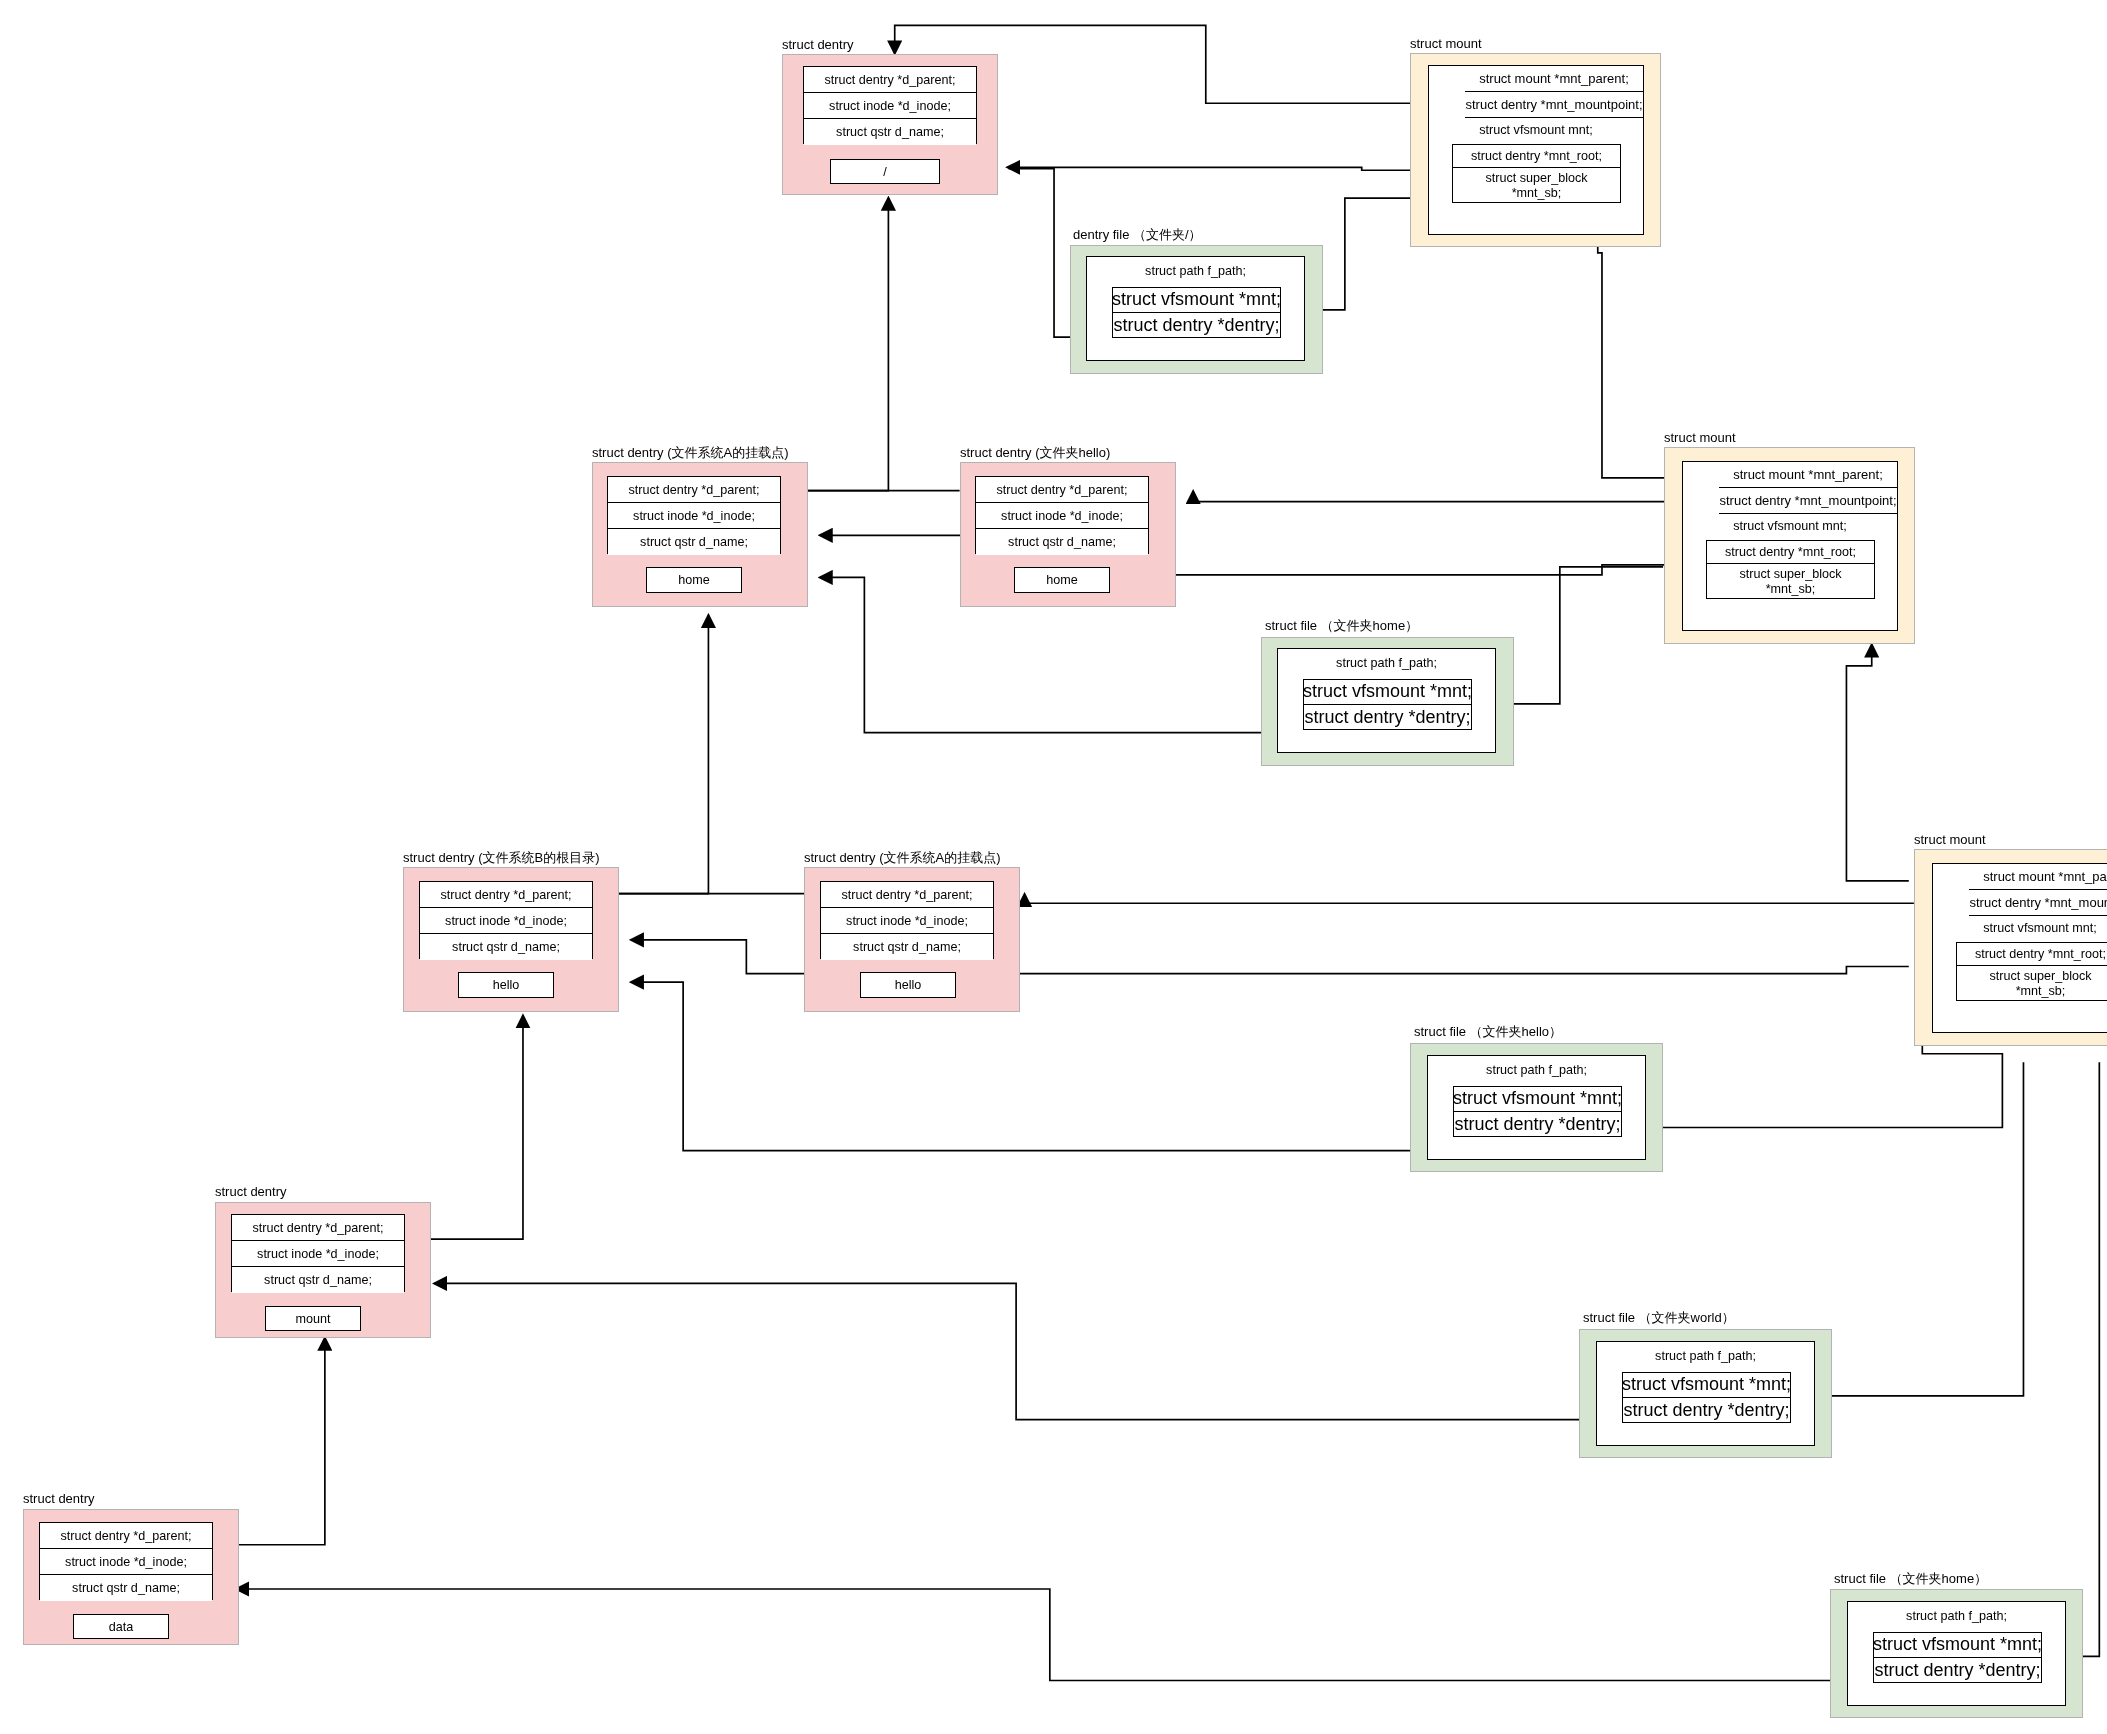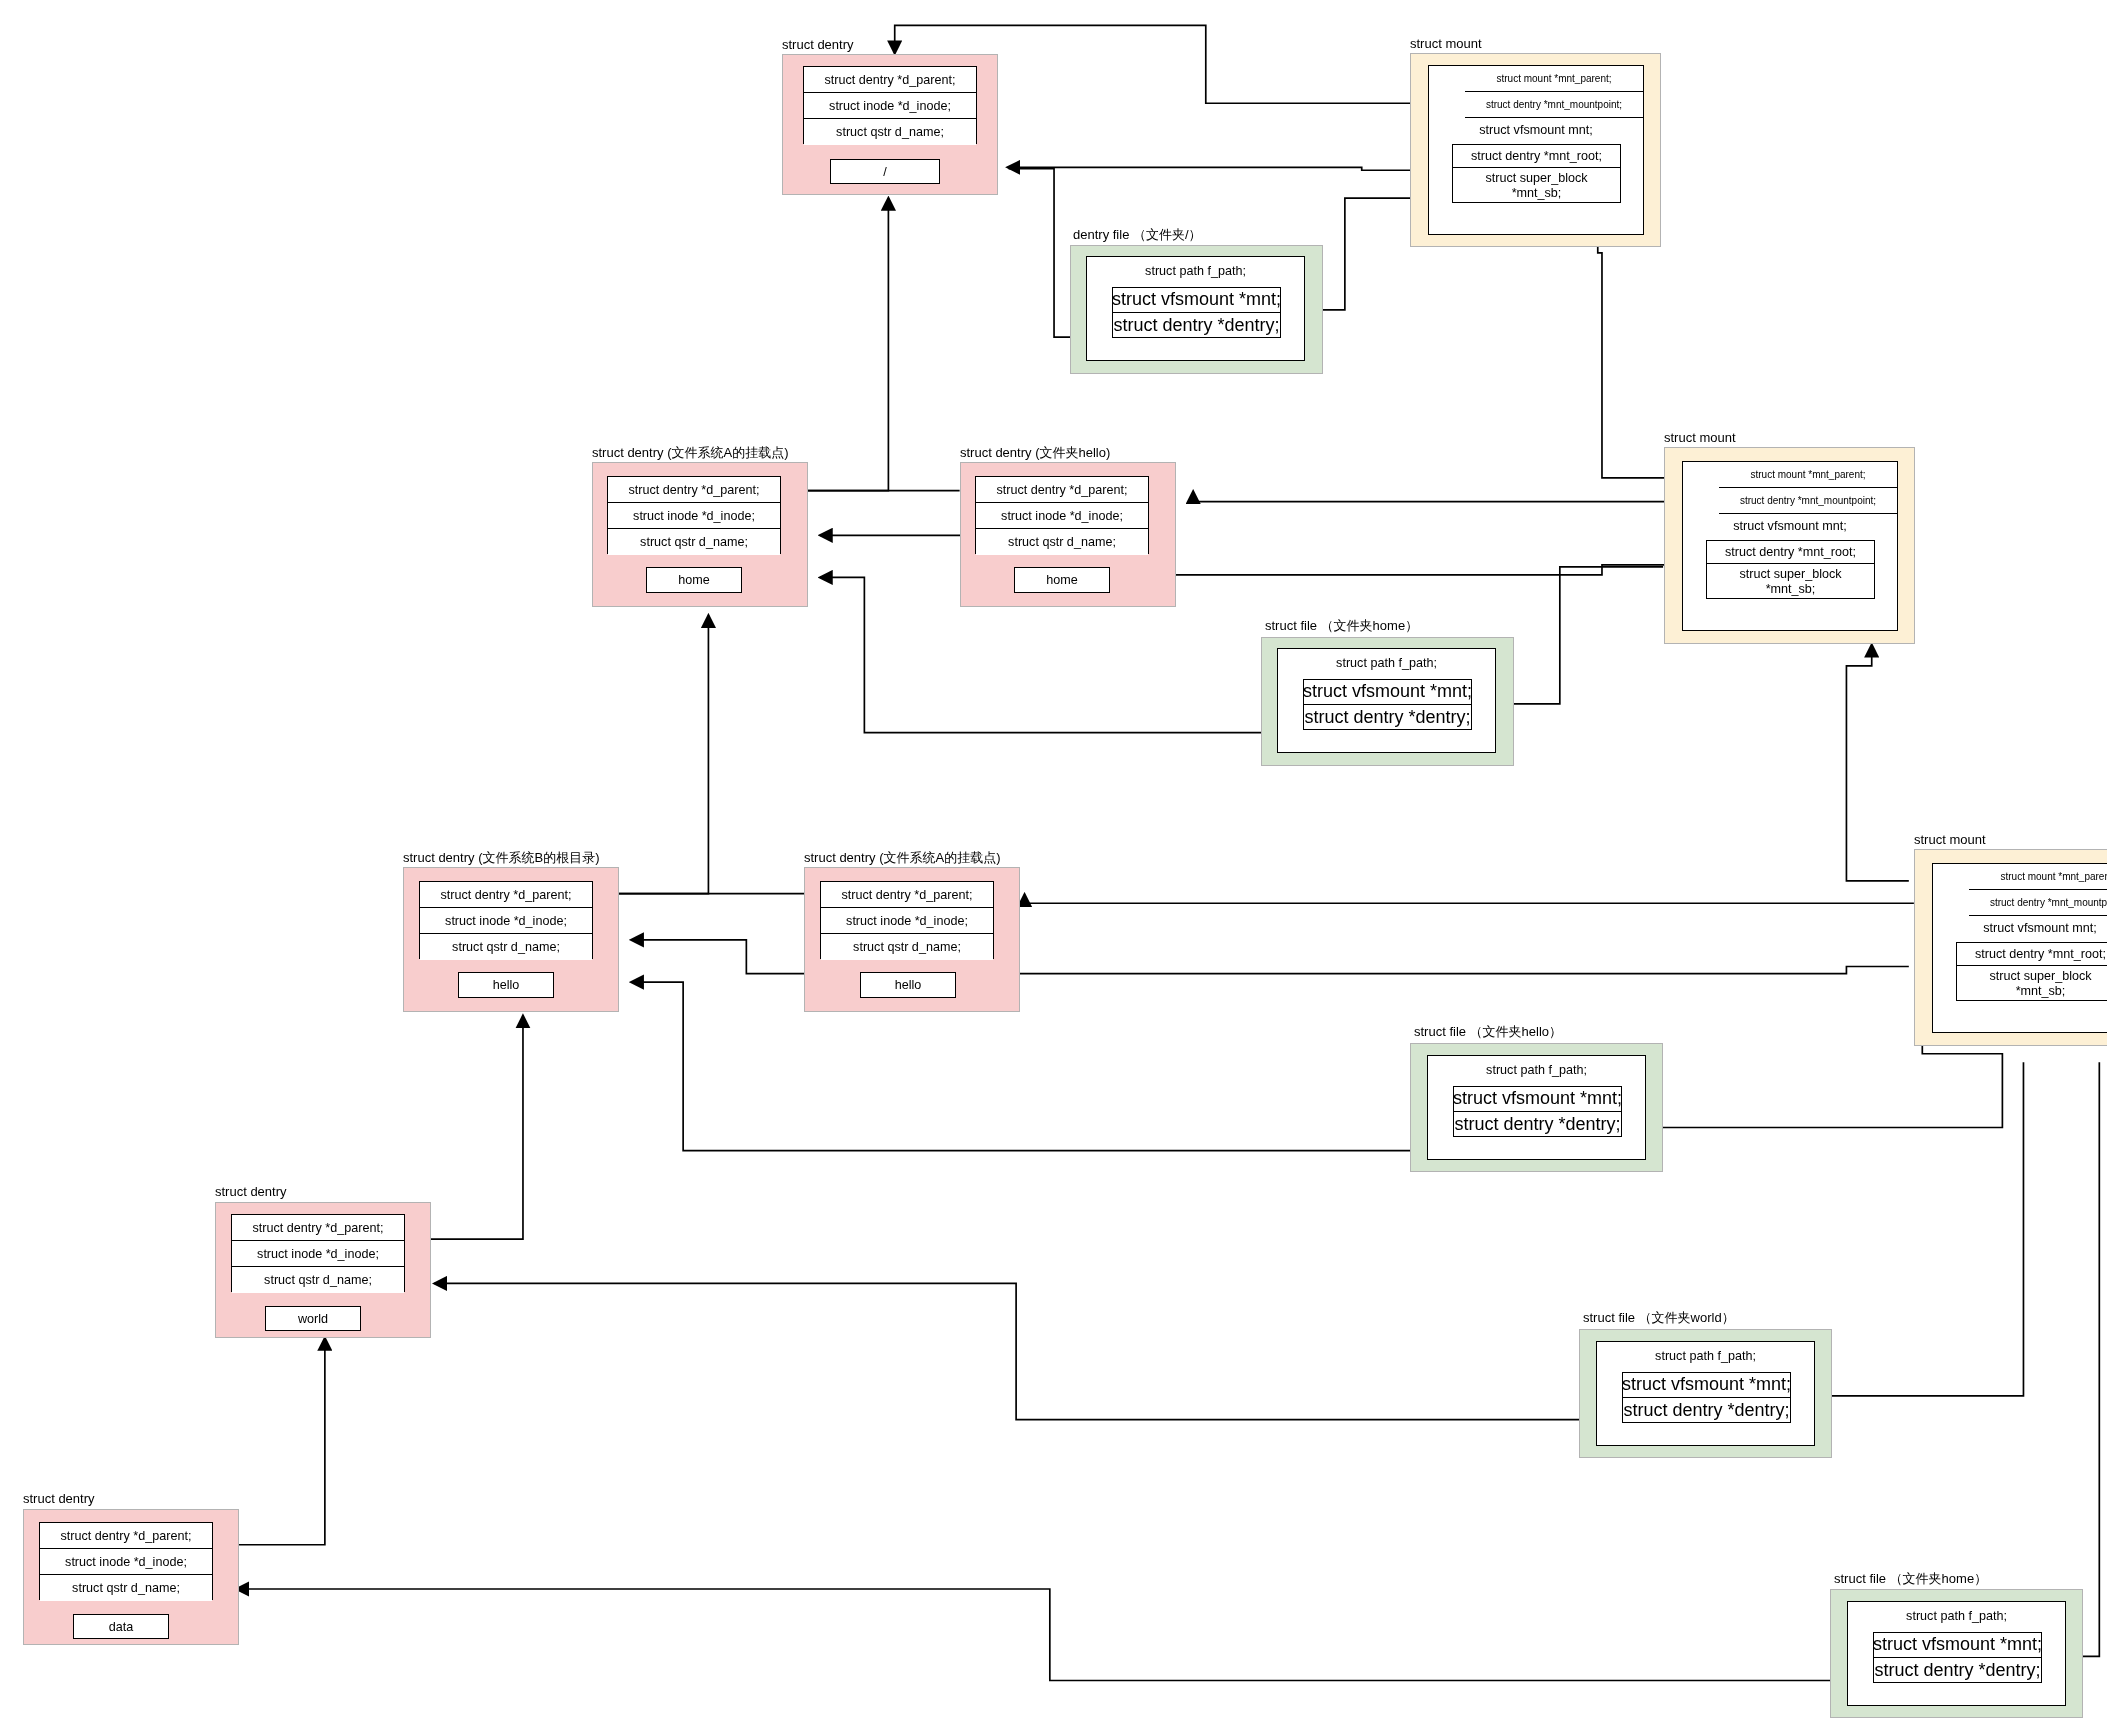--- a/index.html
+++ b/index.html
@@ -57,21 +57,21 @@
   
   .mountinner{
     position:absolute;
     box-sizing:border-box;
     border:1.3px solid #000;
     background:#ffffff;
   }
   .mrow{
     box-sizing:border-box;
     border-bottom:1.3px solid #000;
-    font-size:10px;
+    font-size:13px;
     display:flex;align-items:center;justify-content:center;
     white-space:nowrap;
     color:#000;
     margin-left:36px;
   }
   .vfsarea{
     position:relative;
     box-sizing:border-box;
     font-size:12.6px;
     color:#000;
@@ -334,21 +334,21 @@
   </div>
 
   <div class="node">
     <div class="node-caption" style="left:215px;top:1185px;">struct dentry</div>
     <div class="outer dentry" style="left:215px;top:1202px;width:216px;height:136px;"></div>
     <div class="fieldstack" style="left:231px;top:1214px;width:174px;height:78px;">
       <div class="field" style="height:26px;">struct dentry *d_parent;</div>
       <div class="field" style="height:26px;">struct inode *d_inode;</div>
       <div class="field" style="height:26px;">struct qstr d_name;</div>
     </div>
-    <div class="namebox" style="left:265px;top:1306px;width:96px;height:25px;">world</div>
+    <div class="namebox" style="left:265px;top:1306px;width:96px;height:25px;">mount</div>
   </div>
 
   <div class="node">
     <div class="node-caption" style="left:1583px;top:1311px;">struct file （文件夹world）</div>
     <div class="outer file" style="left:1579px;top:1329px;width:253px;height:129px;"></div>
     <div class="fileinner" style="left:1596px;top:1341px;width:219px;height:105px;">
       <div class="fpathlabel">struct path f_path;</div>
       <div class="pathbox" style="left:25px;top:29.5px;width:169px;height:51px;">
         <div class="prow" style="height:25px;">struct vfsmount *mnt;</div>
         <div class="prow" style="height:25px;">struct dentry *dentry;</div>

